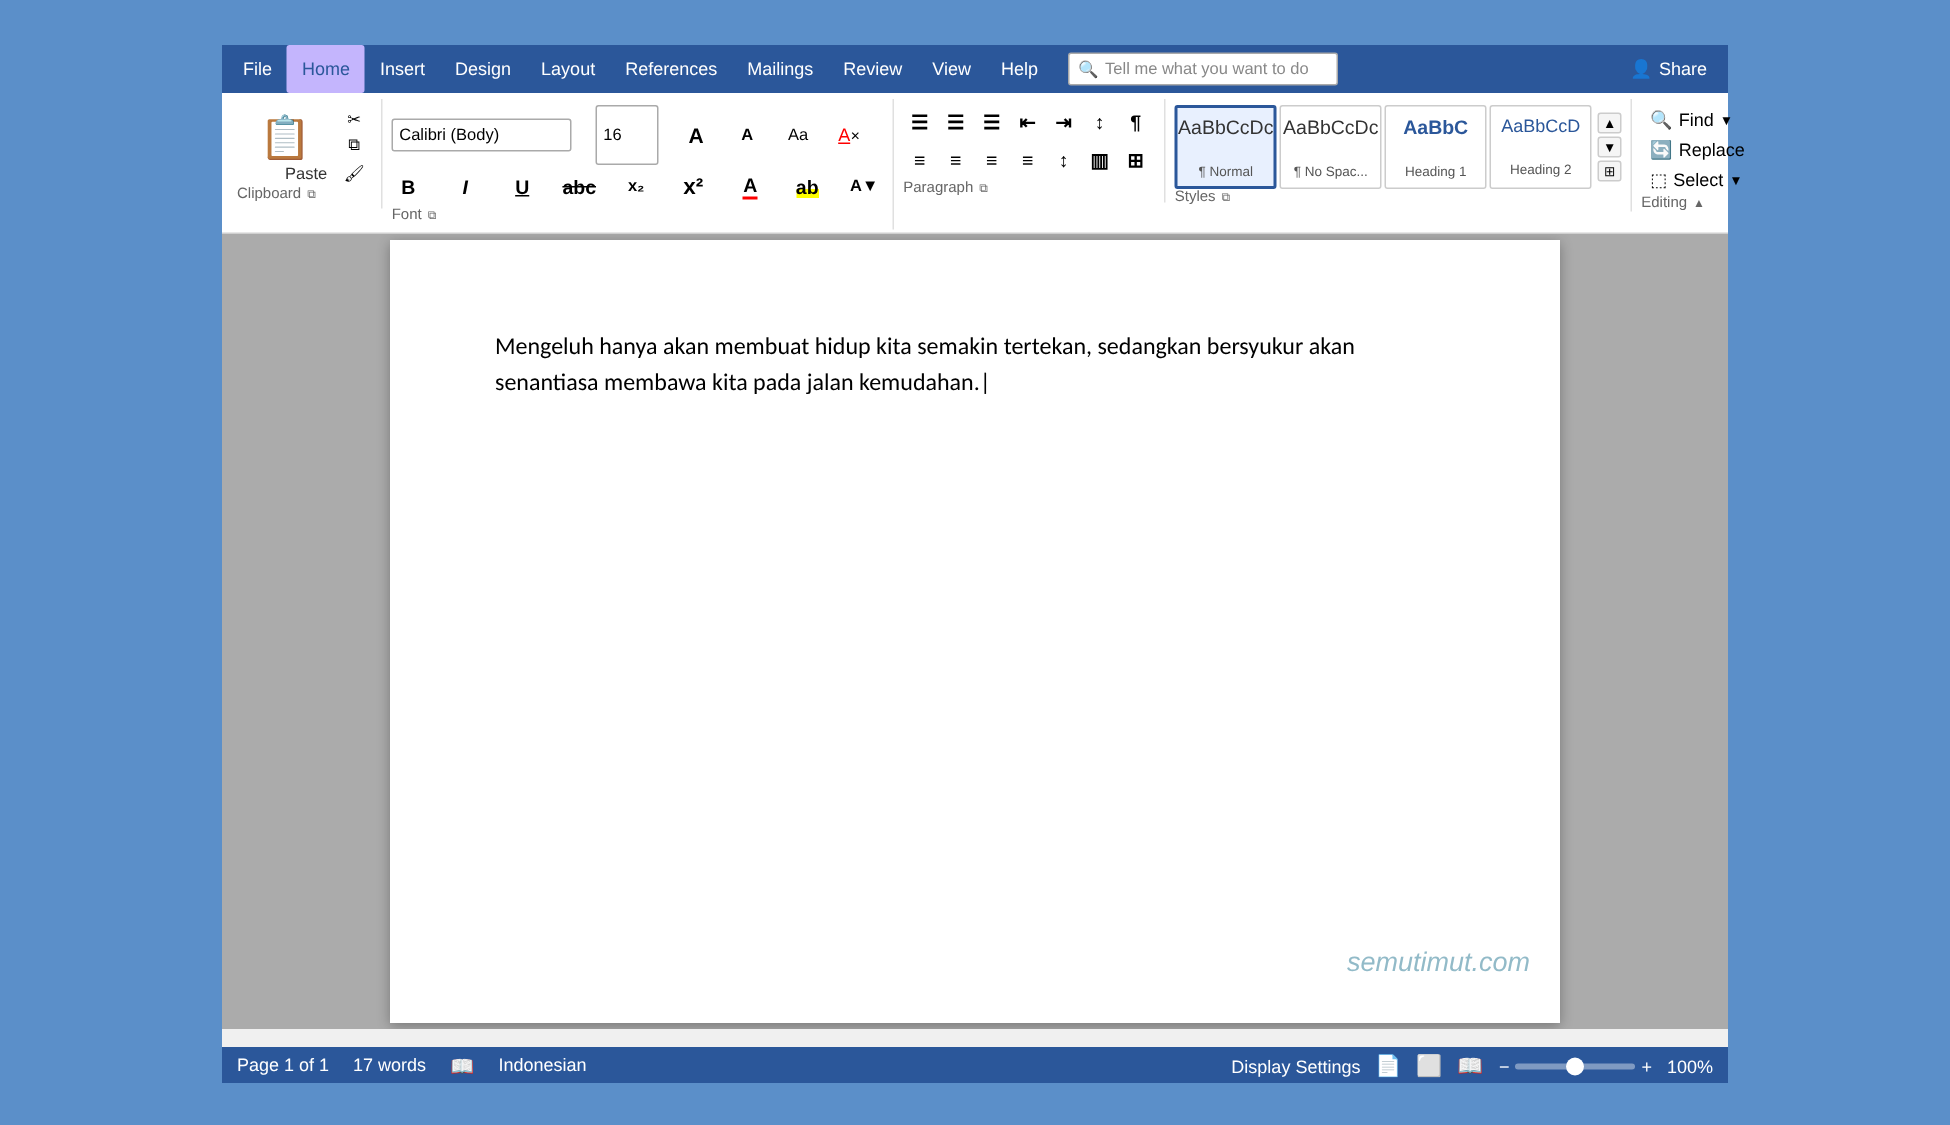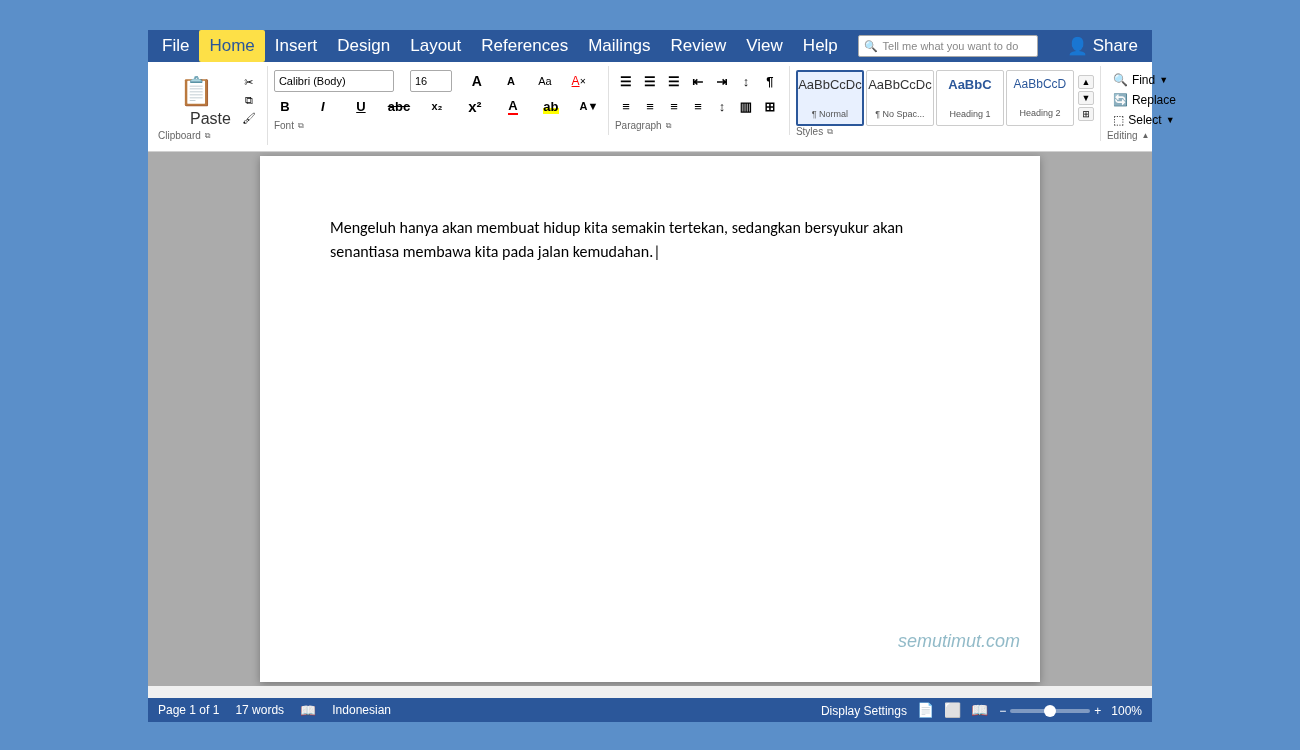--- a/index.html
+++ b/index.html
@@ -26,29 +26,29 @@
     
     .menu-bar {
       background: #2b579a;
       display: flex;
       align-items: stretch;
       height: 32px;
       padding: 0 4px;
     }
     .menu-item {
       color: white;
-      font-size: 17px;
+      font-size: 12px;
       padding: 0 10px;
       display: flex;
       align-items: center;
       cursor: pointer;
       border-radius: 2px;
     }
     .menu-item.active {
-      background: #fde047;
+      background: #c4b5fd;
       color: #2b579a;
     }
 
     
     .ribbon {
       background: white;
       border-bottom: 1px solid #d0d0d0;
       padding: 4px 6px 2px 6px;
       display: flex;
       align-items: flex-start;
@@ -93,21 +93,21 @@
       border-radius: 2px;
     }
     .paste-icon {
       width: 36px;
       height: 38px;
       display: flex;
       align-items: center;
       justify-content: center;
       font-size: 28px;
     }
-    .paste-label { font-size: 16px; color: #333; margin-left: 28px; }
+    .paste-label { font-size: 11px; color: #333; margin-left: 28px; }
     .clipboard-mini-btns {
       display: flex;
       flex-direction: column;
       justify-content: center;
       gap: 2px;
     }
     .mini-btn {
       width: 20px;
       height: 16px;
       display: flex;
@@ -134,21 +134,21 @@
     .font-select {
       height: 22px;
       font-size: 11px;
       border: 1px solid #aaa;
       border-radius: 2px;
       padding: 0 4px;
       width: 120px;
       cursor: pointer;
     }
     .size-select {
-      height: 22px;
+      height: 40px;
       font-size: 11px;
       border: 1px solid #aaa;
       border-radius: 2px;
       padding: 0 4px;
       width: 42px;
       cursor: pointer;
     }
     .small-btn {
       width: 18px;
       height: 18px;

